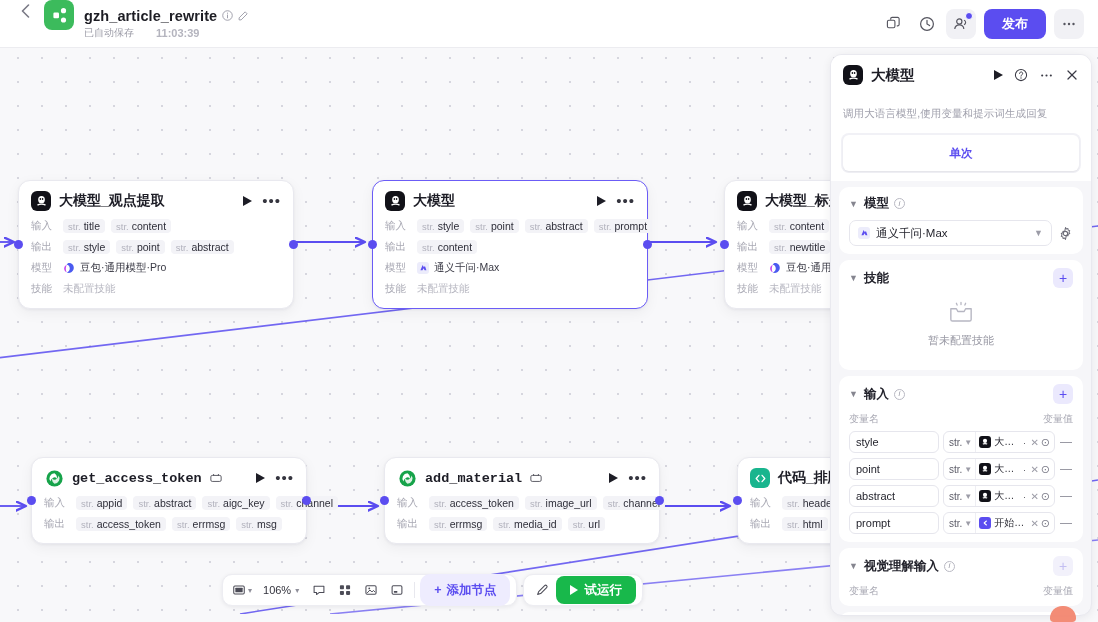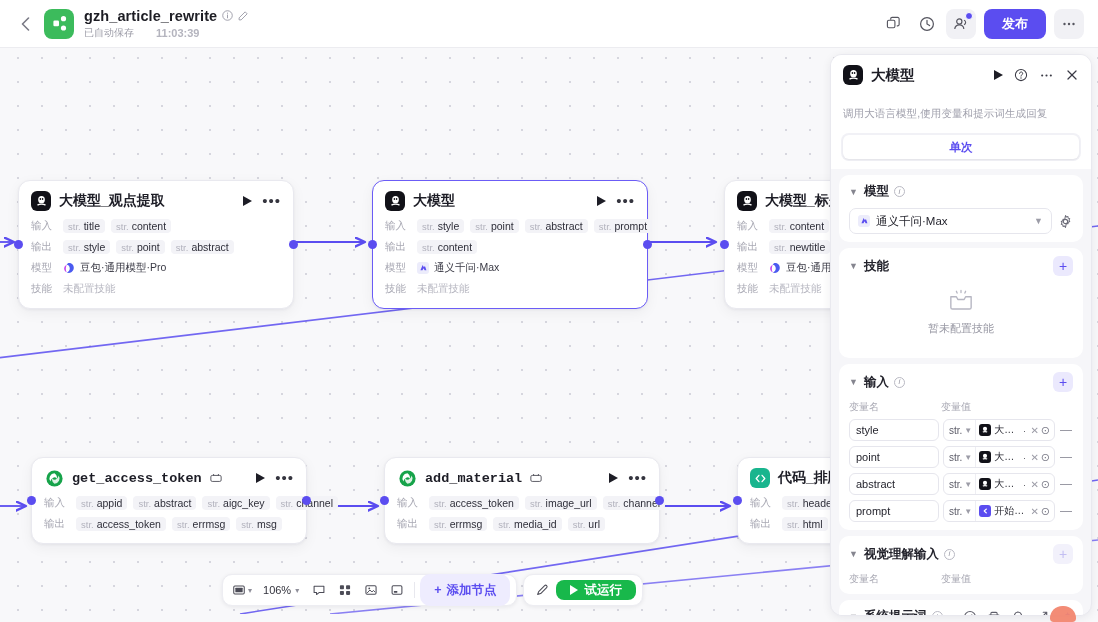--- a/index.html
+++ b/index.html
@@ -6,21 +6,21 @@
   html, body {
     width: 1098px; height: 622px; overflow: hidden;
     font-family: "Liberation Sans", "DejaVu Sans", sans-serif;
     background: #f7f7f9;
   }
   #app { position: relative; width: 1098px; height: 622px; overflow: hidden; background: #f8f8fa; }
 
   
   .topbar {
     position: absolute; left: 0; top: 0; width: 1098px; height: 48px;
-    background: #ffffff; display: flex; align-items: center;
+    background: #ffffff; display: flex; 
     padding: 0 14px; z-index: 40;
     border-bottom: 1px solid #ececf0;
   }
   .back-btn {
     width: 22px; height: 22px; display: flex; align-items: center; justify-content: center;
     color: #8a8a96; font-size: 14px; cursor: pointer; margin-right: 8px;
   }
   .app-logo {
     width: 30px; height: 30px; border-radius: 8px; background: #3cbb5c;
     display: flex; align-items: center; justify-content: center; margin-right: 10px;
@@ -118,21 +118,21 @@
   .zoom-box {
     height: 24px; border-radius: 6px; display: flex; align-items: center; gap: 4px;
     padding: 0 6px; font-size: 11px; color: #32323c; cursor: pointer;
   }
   .vsep { width: 1px; height: 16px; background: #e8e8ee; margin: 0 3px; }
   .add-node-btn {
     height: 32px; padding: 0 14px; border-radius: 10px; background: #eeecfe; color: #5b4df0;
     display: flex; align-items: center; gap: 5px; font-size: 12.5px; font-weight: bold; cursor: pointer;
   }
   .run-btn {
-    height: 20px; padding: 0 14px; border-radius: 8px; background: #18b84b; color: #fff;
+    height: 28px; padding: 0 14px; border-radius: 8px; background: #18b84b; color: #fff;
     display: flex; align-items: center; gap: 6px; font-size: 12.5px; font-weight: bold; cursor: pointer;
   }
   .run-tri { width: 0; height: 0; border-left: 8px solid #fff; border-top: 5px solid transparent; border-bottom: 5px solid transparent; }
 
   
   .panel {
     position: absolute; right: 6px; top: 54px; width: 262px; height: 562px;
     background: #f6f6f9; border-radius: 12px; border: 1px solid #e9e9ef;
     box-shadow: 0 2px 10px rgba(20,20,40,.07); overflow: hidden; z-index: 35;
     display: flex; flex-direction: column;
@@ -140,21 +140,21 @@
   .panel-head { background: #fff; padding: 10px 12px 8px 12px; }
   .ph-top { display: flex; align-items: center; gap: 8px; }
   .ph-title { font-size: 14.5px; font-weight: bold; color: #1d1d26; }
   .ph-right { margin-left: auto; display: flex; align-items: center; gap: 11px; color: #3a3a45; }
   .ph-desc { font-size: 10.5px; color: #a0a0ac; margin-top: 22px; letter-spacing: .1px; }
   .tabs {
     background: #fff; padding: 4px 10px 8px 10px; display: flex;
   }
   .tabs-inner { background: #f1f1f6; border-radius: 8px; display: flex; width: 100%; padding: 2px; }
   .tab {
-    flex: 1; height: 24px; display: flex; align-items: center; justify-content: center;
+    flex: 1; height: 36px; display: flex; align-items: center; justify-content: center;
     font-size: 11.5px; color: #6f6f7b; border-radius: 6px; cursor: pointer;
   }
   .tab.active { background: #fff; color: #5b4df0; font-weight: bold; box-shadow: 0 1px 2px rgba(0,0,0,.06); }
   .panel-body { flex: 1; overflow: hidden; padding: 6px 8px 0 8px; }
   .sect { background: #fff; border-radius: 10px; padding: 8px 10px; margin-bottom: 6px; }
   .sect-head { display: flex; align-items: center; gap: 5px; }
   .caret { color: #85858f; font-size: 9px; width: 10px; }
   .sect-title { font-size: 12.5px; font-weight: bold; color: #23232c; }
   .i-circ {
     display: inline-flex; align-items: center; justify-content: center;
@@ -175,21 +175,21 @@
     display: flex; align-items: center; gap: 6px; padding: 0 8px; font-size: 11.5px; color: #25252e;
     cursor: pointer; background: #fff;
   }
   .select-box .cv { margin-left: auto; color: #9c9ca7; font-size: 9px; }
   .gear { color: #6d6d79; cursor: pointer; display: flex; }
   .empty-skill {
     display: flex; flex-direction: column; align-items: center; justify-content: center;
     padding: 12px 0 14px 0; gap: 5px;
   }
   .empty-text { font-size: 11px; color: #9b9ba6; }
-  .col-head { display: flex; margin-top: 8px; }
+  .col-head { display: flex; margin-top: 8px; justify-content: space-between; }
   .col-head span { font-size: 10px; color: #a9a9b4; }
   .col-head .c1 { width: 92px; }
   .var-row { display: flex; align-items: center; gap: 4px; margin-top: 5px; }
   .var-name {
     width: 90px; height: 22px; border: 1px solid #e6e6ed; border-radius: 6px;
     font-size: 11px; color: #25252e; padding: 0 6px; display: flex; align-items: center;
     background: #fff;
   }
   .var-val {
     flex: 1; height: 22px; border: 1px solid #e6e6ed; border-radius: 6px;

